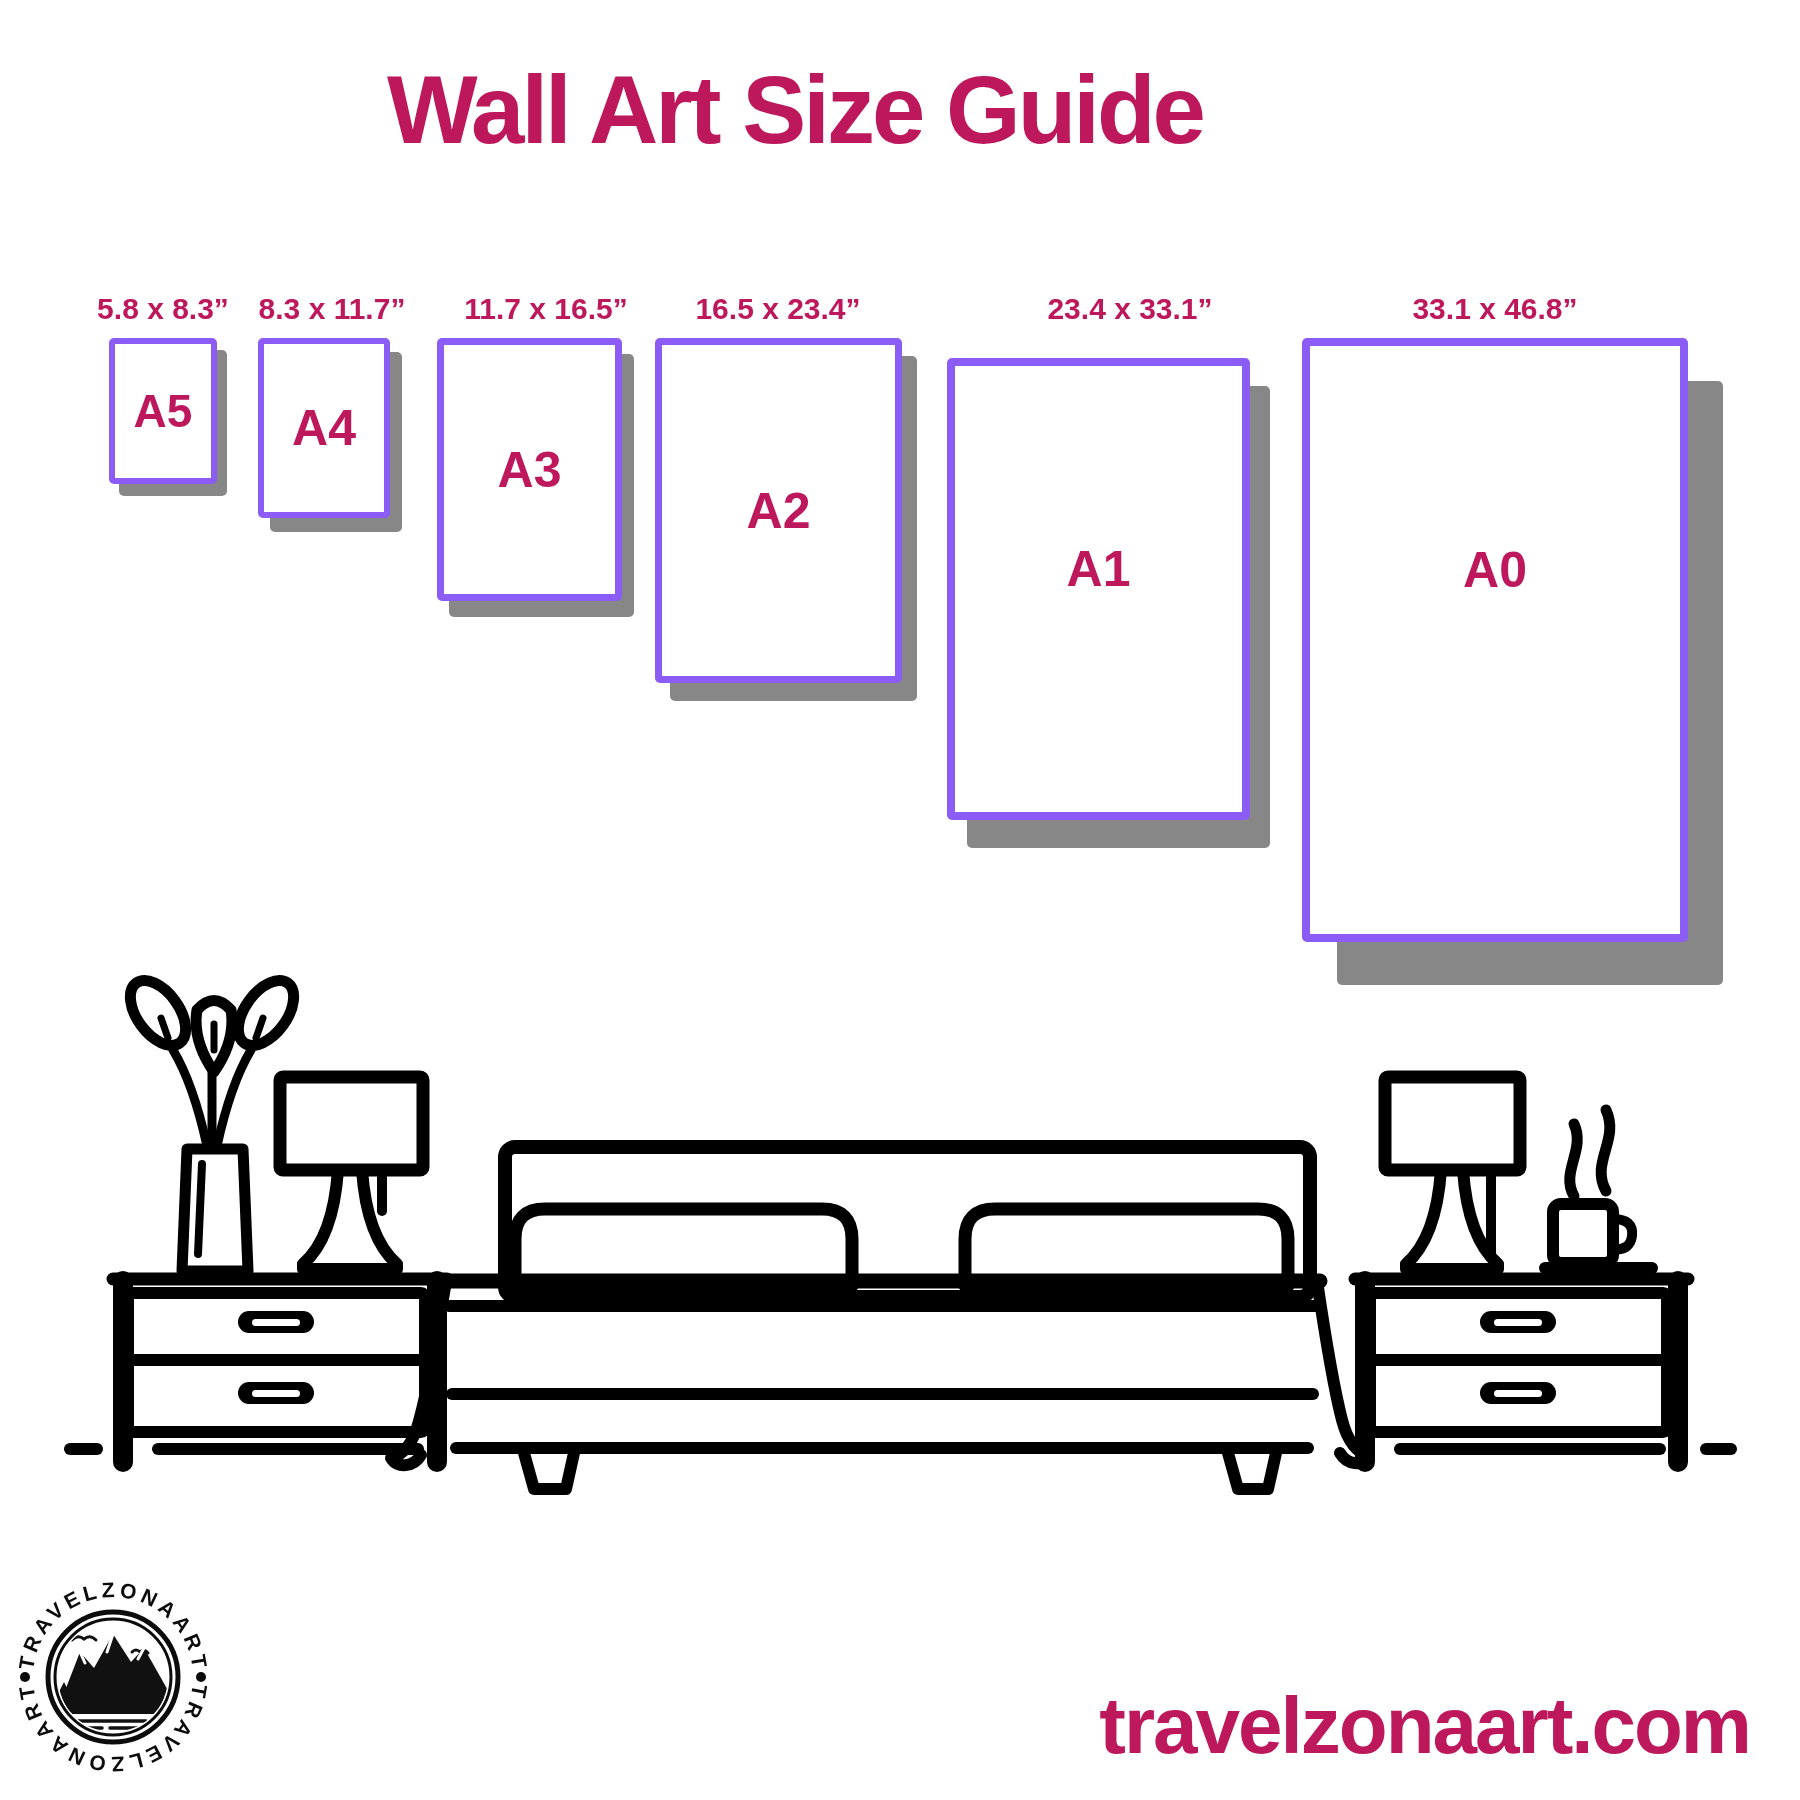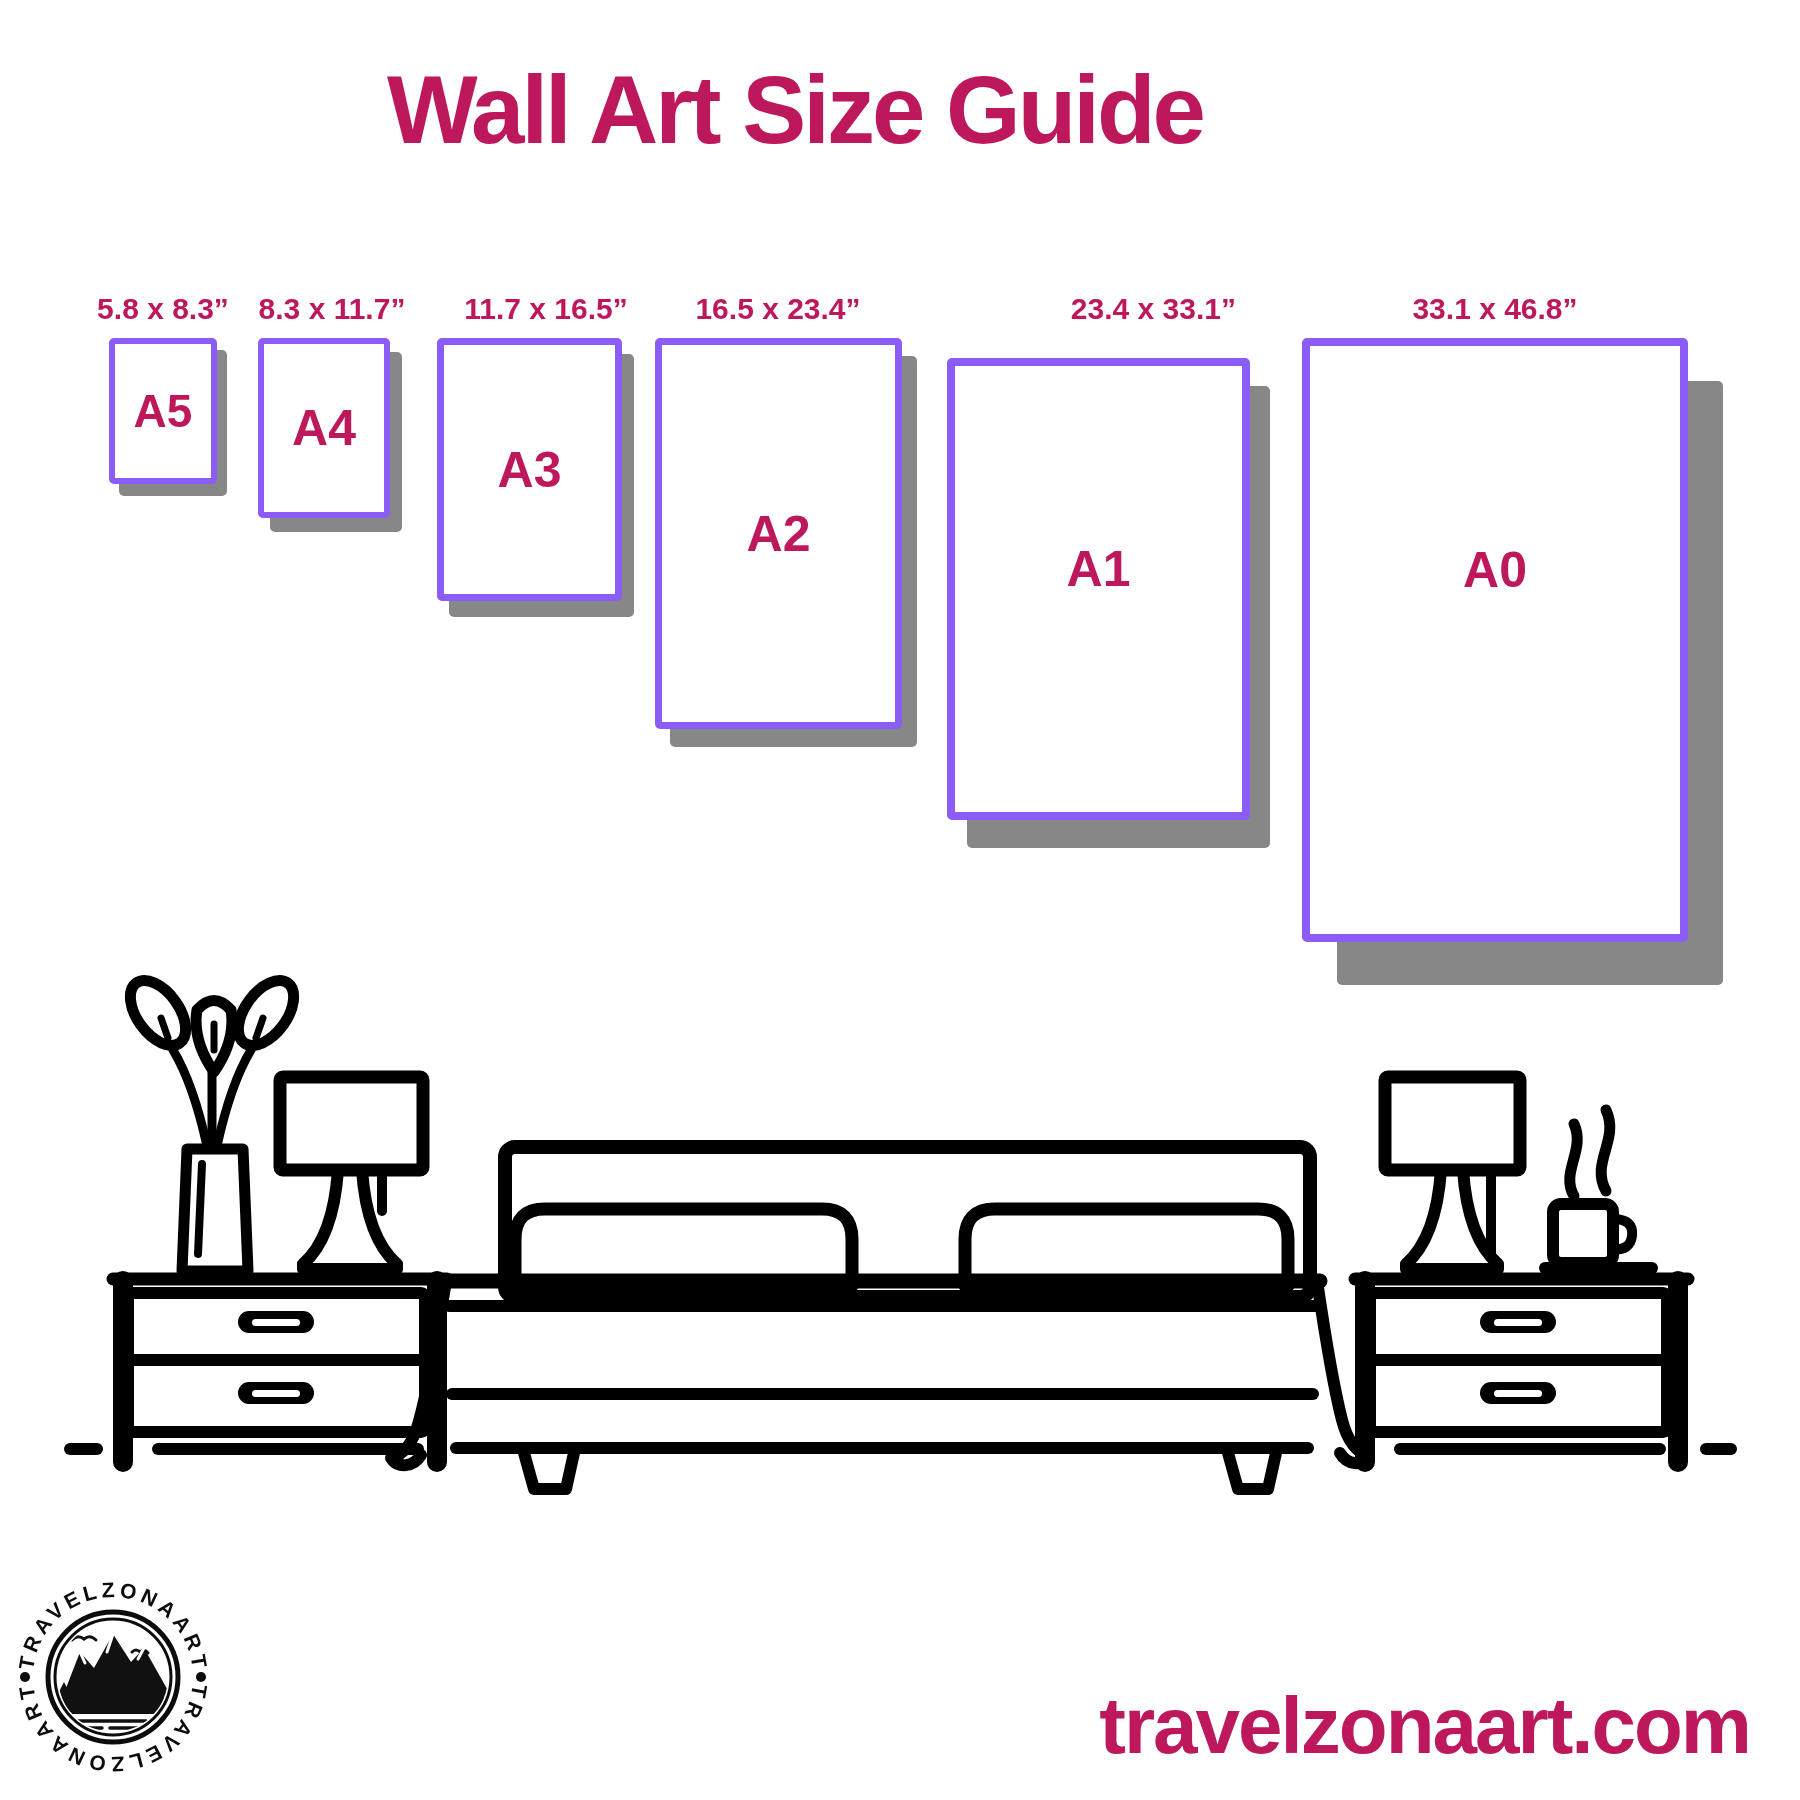--- a/index.html
+++ b/index.html
@@ -9,31 +9,31 @@
   }
   .page-title{
     position:absolute;top:62px;left:795px;transform:translateX(-50%);
     font-size:96px;font-weight:700;letter-spacing:-3px;white-space:nowrap;line-height:1;
   }
   .dim{
     position:absolute;top:292px;width:340px;text-align:center;
     font-size:30px;font-weight:700;letter-spacing:0px;white-space:nowrap;
   }
   .dim-a5{left:-7px;}  .dim-a4{left:162px;} .dim-a3{left:376px;}
-  .dim-a2{left:608px;} .dim-a1{left:896px;text-align:right;} .dim-a0{left:1325px;}
+  .dim-a2{left:608px;} .dim-a1{left:960px;} .dim-a0{left:1325px;}
   .frame{
     position:absolute;box-sizing:border-box;background:#fff;border:8px solid #8b5cf6;border-radius:5px;
     display:flex;align-items:center;justify-content:center;
   }
   .frame .letter{font-size:50px;font-weight:700;}
   .f-a5{left:109px;top:338px;width:108px;height:146px;border-width:6px;box-shadow:10px 12px 0 #878787;}
   .f-a5 .letter{font-size:46px;}
   .f-a4{left:258px;top:338px;width:132px;height:180px;border-width:6px;box-shadow:12px 14px 0 #878787;}
   .f-a3{left:437px;top:338px;width:185px;height:263px;border-width:7px;box-shadow:12px 16px 0 #878787;}
-  .f-a2{left:655px;top:338px;width:247px;height:391px;border-width:7px;box-shadow:15px 18px 0 #878787;}
+  .f-a2{left:655px;top:338px;width:247px;height:345px;border-width:7px;box-shadow:15px 18px 0 #878787;}
   .f-a1{left:947px;top:338px;width:303px;height:462px;border-width:8px;box-shadow:20px 28px 0 #878787;padding-bottom:40px;margin-top:20px;}
   .f-a0{left:1302px;top:338px;width:386px;height:604px;border-width:8px;box-shadow:35px 43px 0 #878787;padding-bottom:140px;}
   .scene{position:absolute;left:0;top:940px;width:1800px;height:660px;}
   .logo{position:absolute;left:16px;top:1560px;width:195px;height:235px;}
   .logo text{font-family:"Liberation Sans", sans-serif;font-weight:700;font-size:21px;letter-spacing:2px;fill:#0c0c0c;}
   .website{
     position:absolute;top:1680px;right:50px;font-size:80px;font-weight:700;letter-spacing:-2px;white-space:nowrap;
   }
 </style>
 </head>

